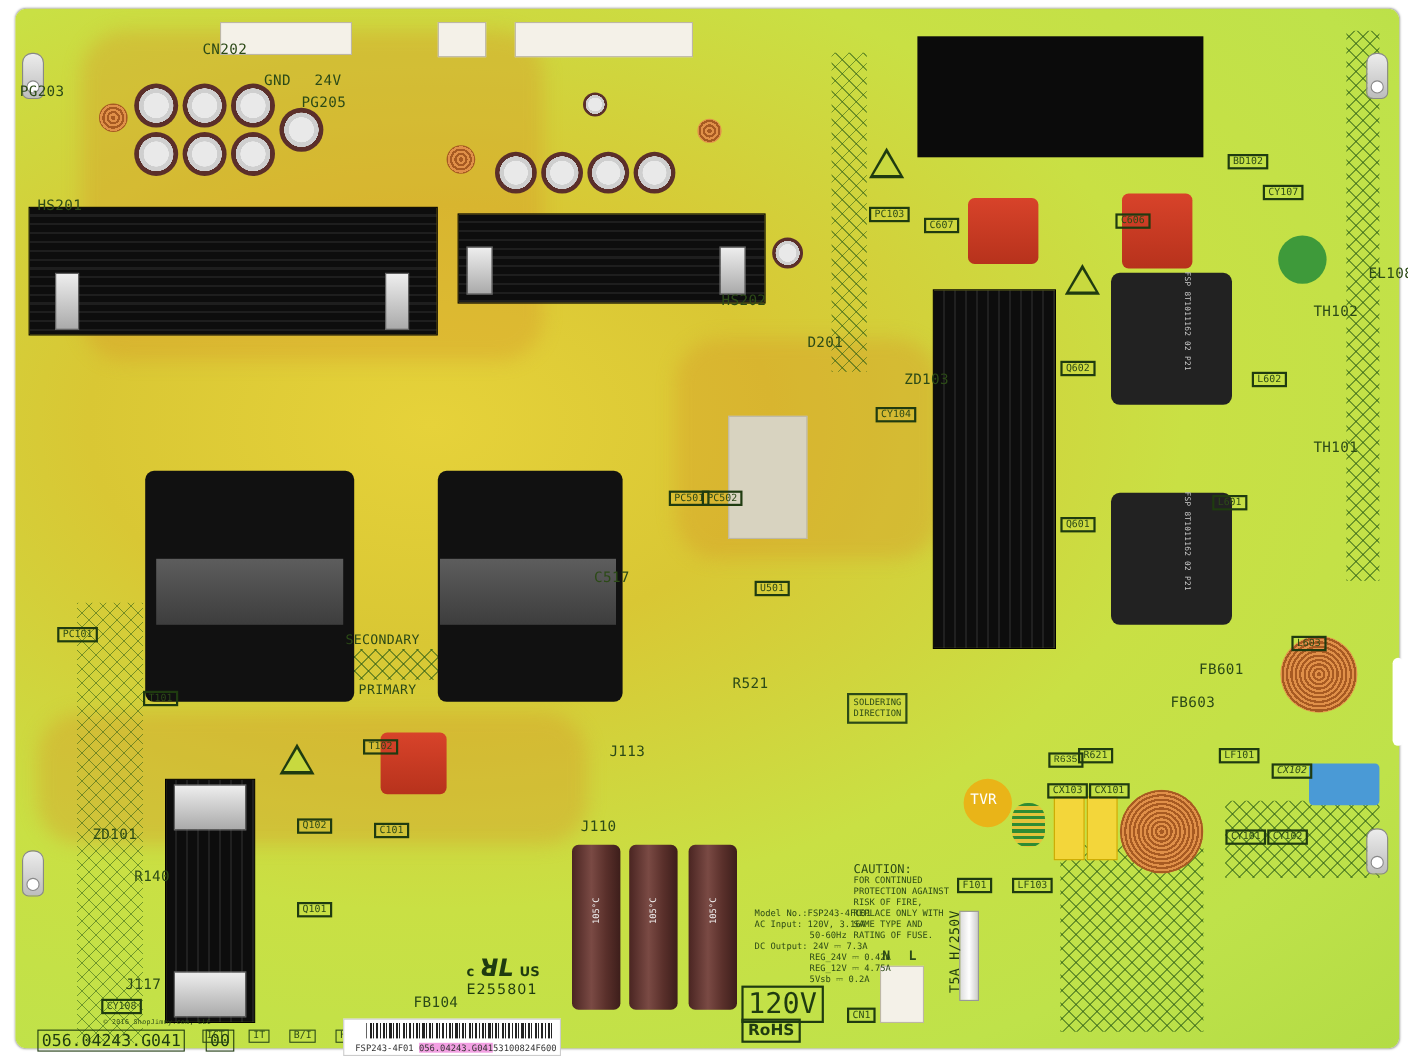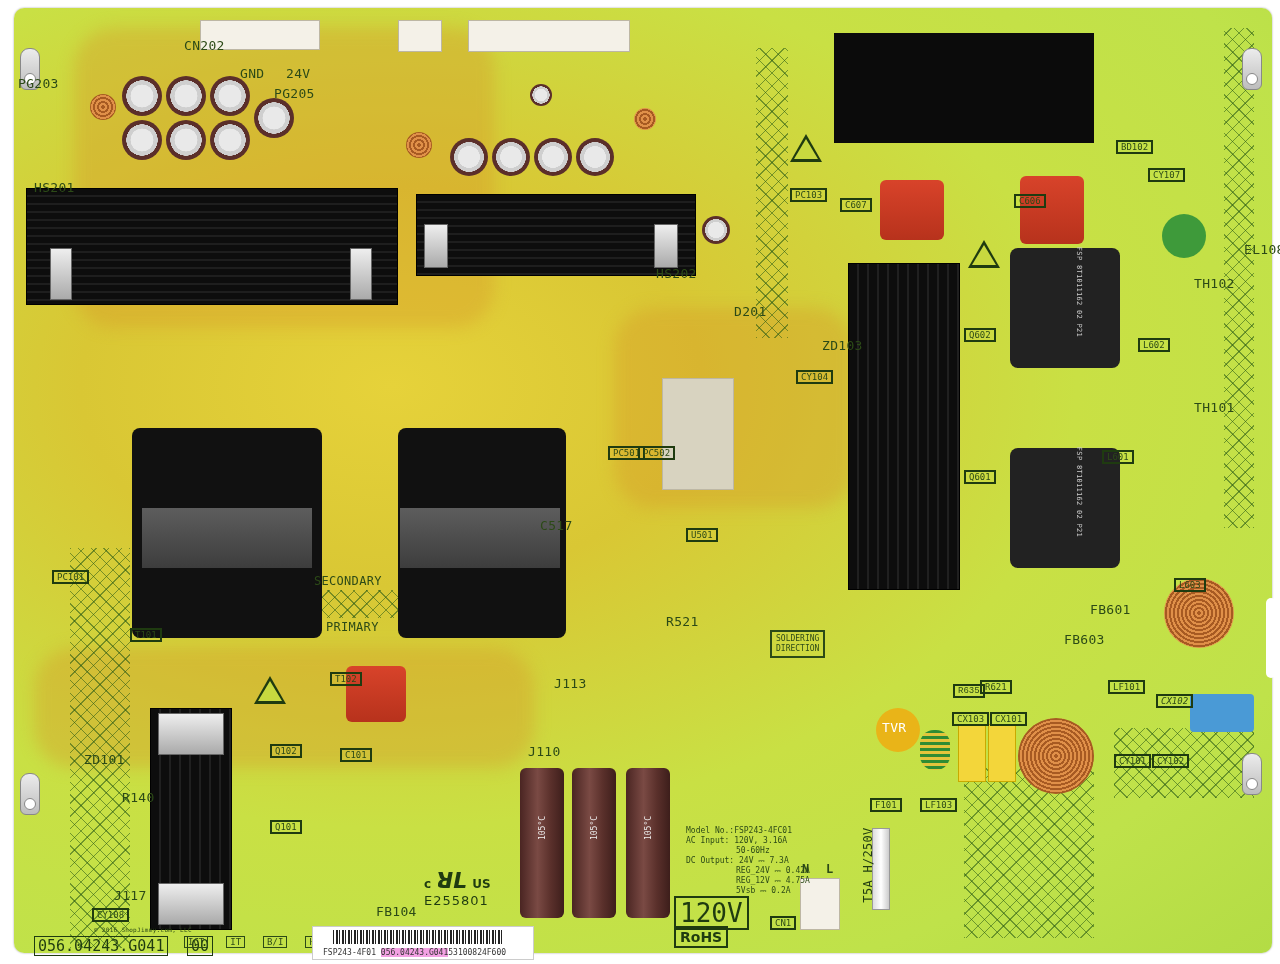--- a/index.html
+++ b/index.html
@@ -16,21 +16,21 @@
   .ecap-tall{position:absolute;background:linear-gradient(90deg,#4a2522,#7a4a44 40%,#5a302b 70%,#3d1e1b);border-radius:6px;}
   .ecap-tall span{position:absolute;left:50%;top:40%;transform:translate(-50%,-50%) rotate(-90deg);color:#eee;font-size:8px;}
   .xfmr{position:absolute;background:#111;border-radius:8px;}
   .xfmr-band{position:absolute;background:linear-gradient(#5d5d5d,#3d3d3d);}
   .redcap{position:absolute;background:linear-gradient(#d8432a,#b7321c);border-radius:6px;}
   .yelcap{position:absolute;background:#f3d63a;border:1px solid #c9a900;}
   .bluecap{position:absolute;background:#4a9ad6;border-radius:4px;}
   .coil{position:absolute;border-radius:50%;background:repeating-radial-gradient(circle,#a75a22 0 2px,#e09049 2px 4px);}
   .connector{position:absolute;background:#f4f1e8;border:1px solid #bdb7a4;}
   .bigblock{position:absolute;background:#0b0b0b;}
-  .barcode{position:absolute;background:#fff;border:1px solid #ccc;padding-left:24px;}
+  .barcode{position:absolute;background:#fff;border:1px solid #ccc;}
   .barcode .bars{position:absolute;left:20px;top:3px;width:240px;height:14px;background:repeating-linear-gradient(90deg,#222 0 1px,#fff 1px 3px,#222 3px 5px,#fff 5px 6px);}
   .barcode .txt{position:absolute;left:10px;bottom:2px;font-size:8px;color:#333;}
   .barcode .pink{background:#f3a0e3;}
   .warn{position:absolute;width:0;height:0;border-left:16px solid transparent;border-right:16px solid transparent;border-bottom:28px solid #1f3b10;}
   .warn::after{content:"";position:absolute;left:-12px;top:5px;border-left:12px solid transparent;border-right:12px solid transparent;border-bottom:20px solid #c8d93f;}
   .caution{position:absolute;font-size:8px;line-height:10px;color:#2c4a17;}
   .spec{position:absolute;font-size:8px;line-height:10px;color:#2c4a17;}
   .big{position:absolute;font-size:26px;color:#1f3b10;border:2px solid #1f3b10;padding:0 4px;font-family:"DejaVu Sans Mono", monospace;}
   .rohs{position:absolute;font-size:14px;color:#1f3b10;border:2px solid #1f3b10;padding:1px 4px;font-weight:bold;font-family:"DejaVu Sans", sans-serif;}
   .ul{position:absolute;font-family:"DejaVu Sans", sans-serif;color:#1f3b10;}
@@ -149,20 +149,29 @@
   <div class="warn" style="left:240px;top:668px;"></div>
 
   <div class="lbl" style="left:300px;top:566px;font-size:12px;">SECONDARY</div>
   <div class="lbl" style="left:312px;top:612px;font-size:12px;">PRIMARY</div>
 
   <div class="arrow" style="left:756px;top:622px;">
     <div>SOLDERING</div>
     <div>DIRECTION</div>
   </div>
 
+  <div class="caution" style="left:762px;top:778px;">
+    <div style="font-size:11px;">CAUTION:</div>
+    <div>FOR CONTINUED</div>
+    <div>PROTECTION AGAINST</div>
+    <div>RISK OF FIRE,</div>
+    <div>REPLACE ONLY WITH</div>
+    <div>SAME TYPE AND</div>
+    <div>RATING OF FUSE.</div>
+  </div>
 
   <div class="spec" style="left:672px;top:818px;">
     <div>Model No.:FSP243-4FC01</div>
     <div><span>AC Input:</span> <span>120V, 3.16A</span></div>
     <div style="padding-left:50px;">50-60Hz</div>
     <div><span>DC Output:</span> <span>24V</span> ⎓ <span>7.3A</span></div>
     <div style="padding-left:50px;"><span>REG_24V</span> ⎓ <span>0.42A</span></div>
     <div style="padding-left:50px;"><span>REG_12V</span> ⎓ <span>4.75A</span></div>
     <div style="padding-left:50px;"><span>5Vsb</span> ⎓ <span>0.2A</span></div>
   </div>

